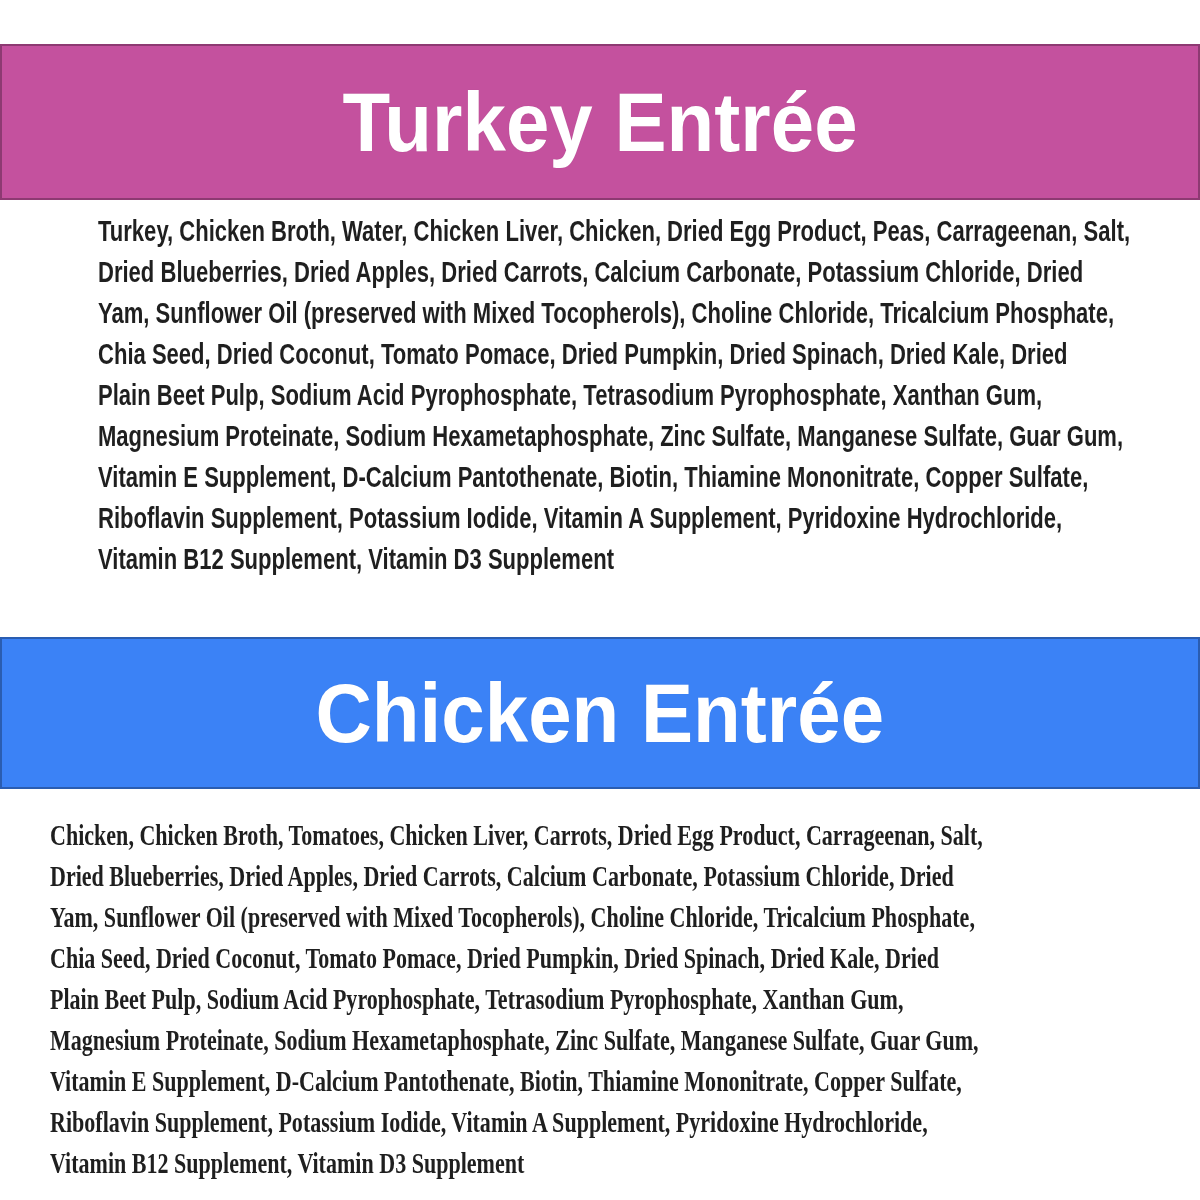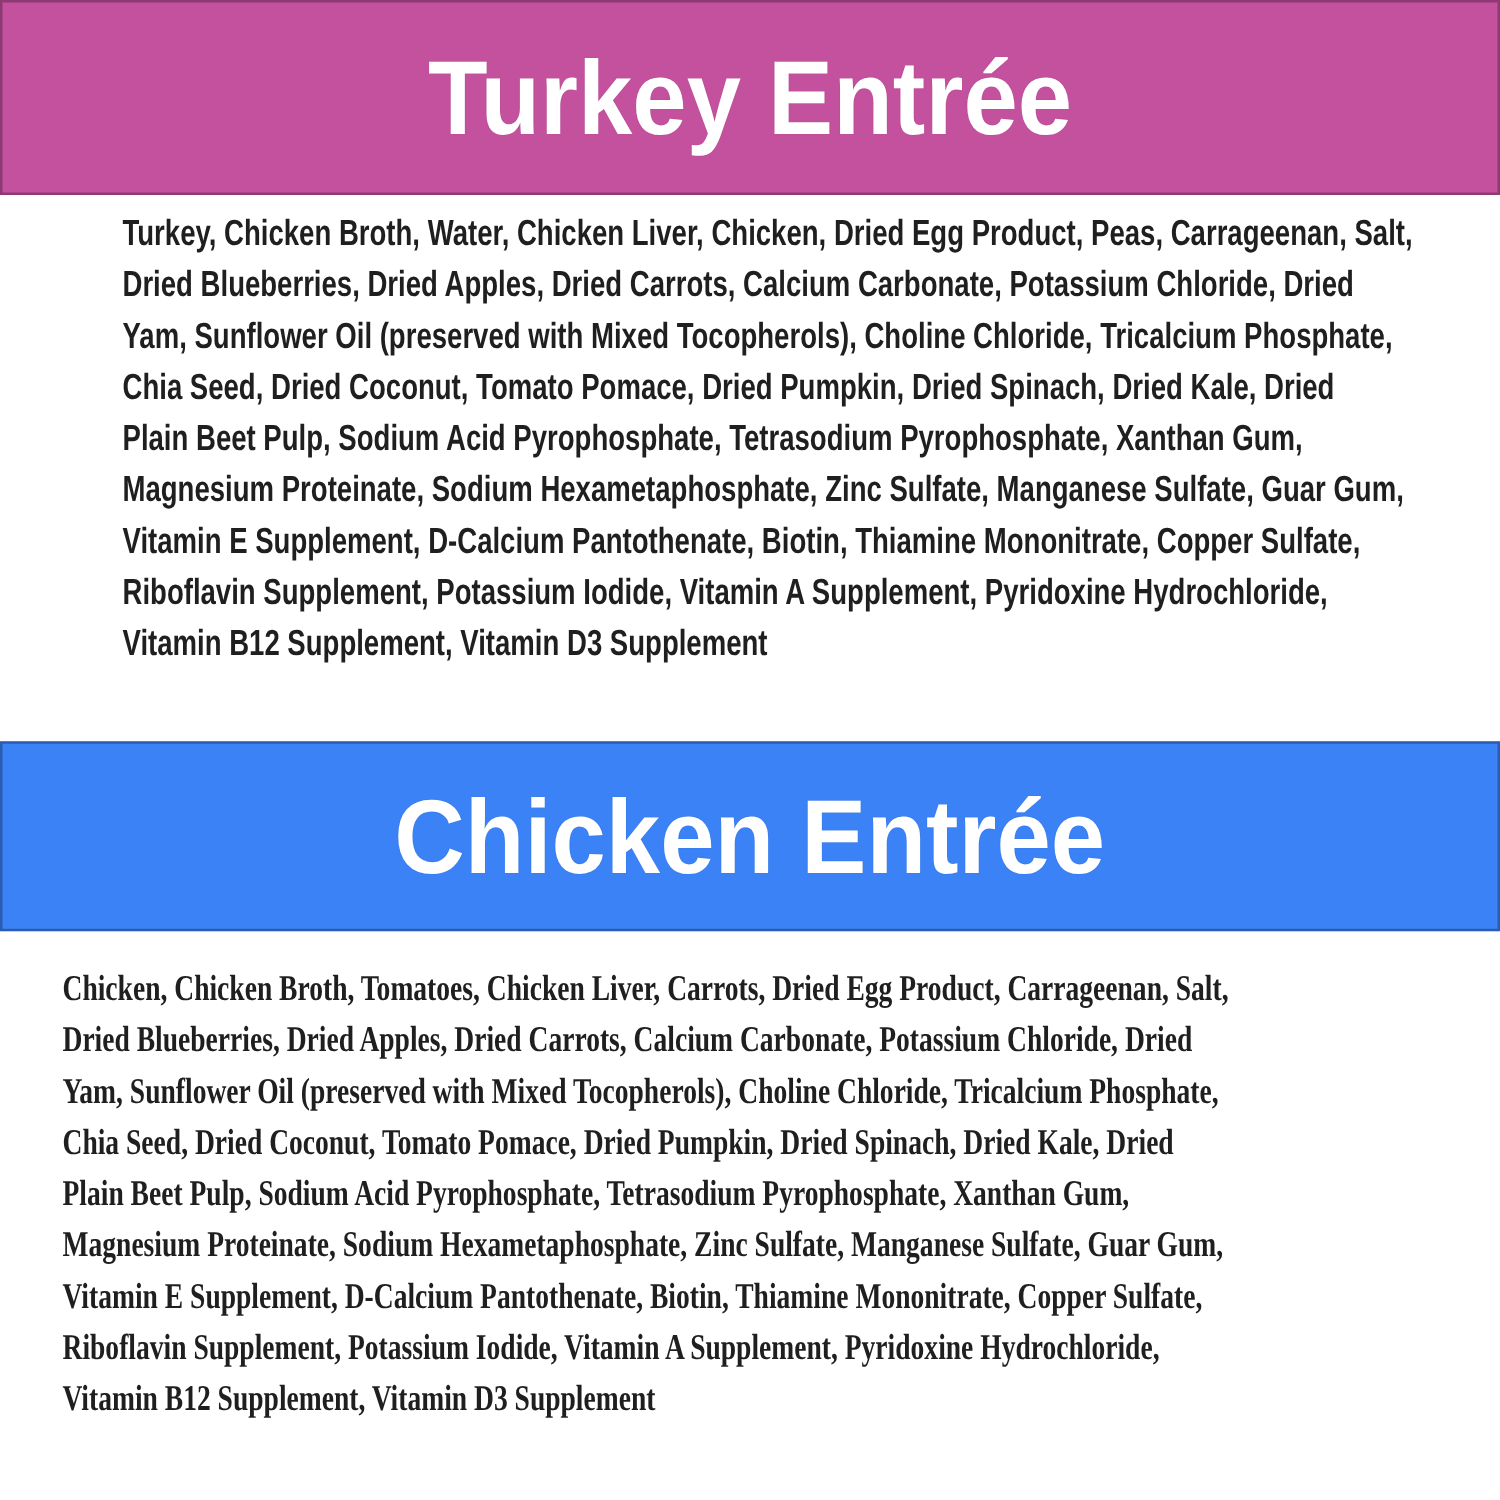--- a/index.html
+++ b/index.html
@@ -18,21 +18,21 @@
     background: #ffffff;
   }
   .banner {
     box-sizing: border-box;
     width: 1200px;
     display: flex;
     align-items: center;
     justify-content: center;
     border: 2px solid rgba(0,0,0,0.28);
   }
-  .banner-turkey { height: 156px; }
+  .banner-turkey { height: 156px; margin-top: 44px; }
   .banner-chicken { height: 152px; }
   .banner-title {
     margin: 0;
     color: #ffffff;
     font-size: 84px;
     font-weight: bold;
     letter-spacing: 0px;
     white-space: nowrap;
     transform: scaleX(0.93);
     transform-origin: 50% 50%;

